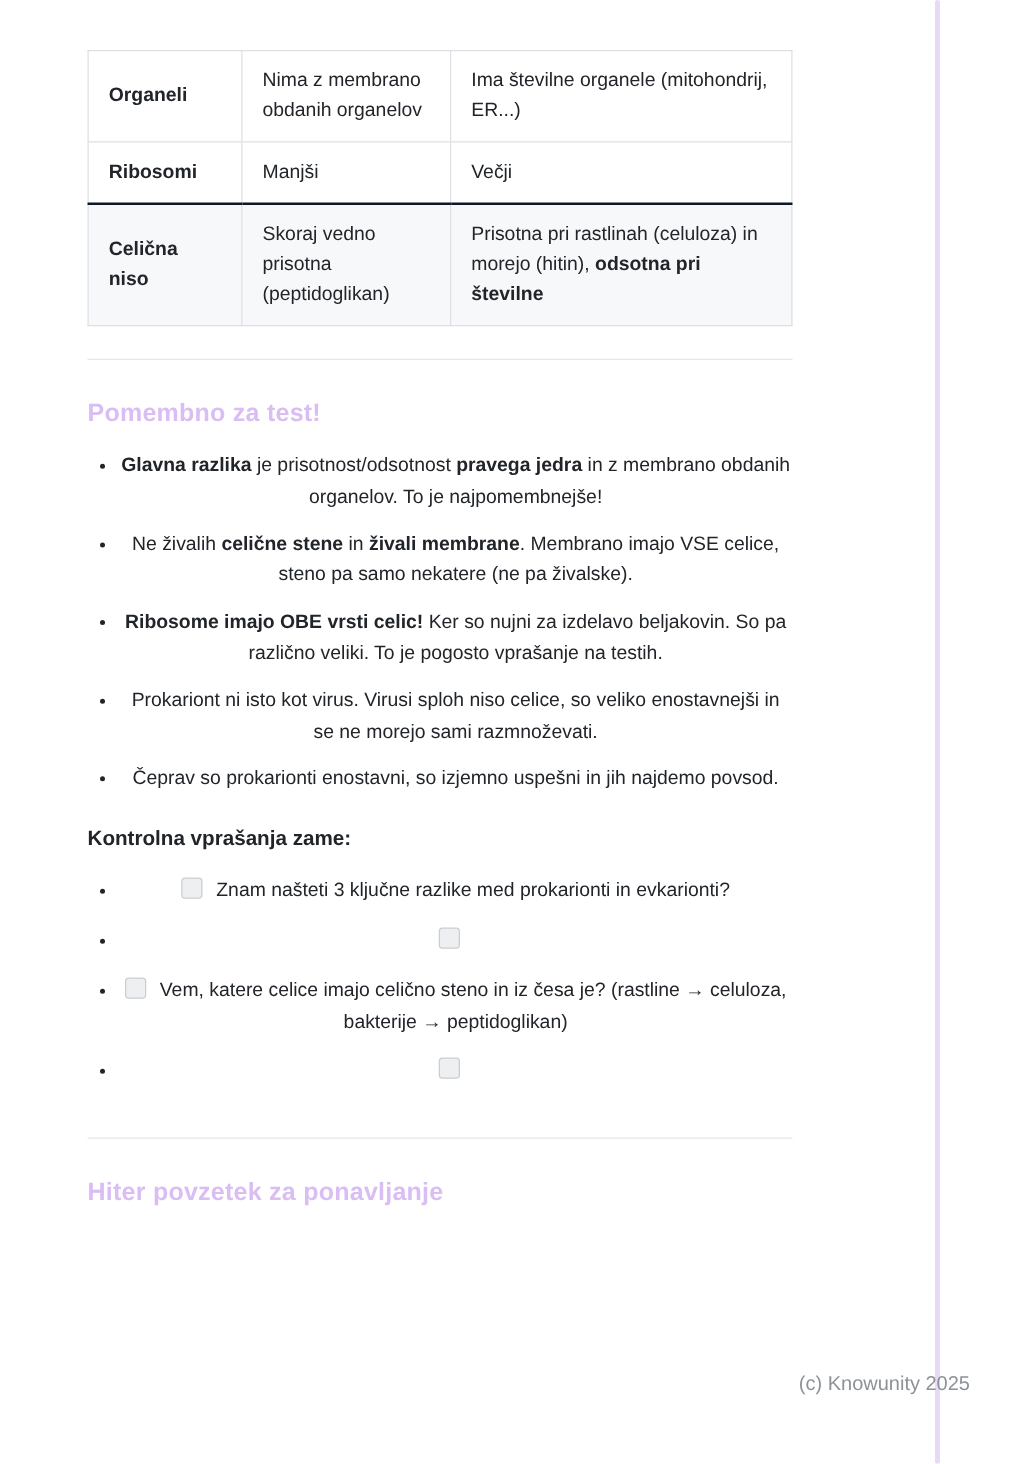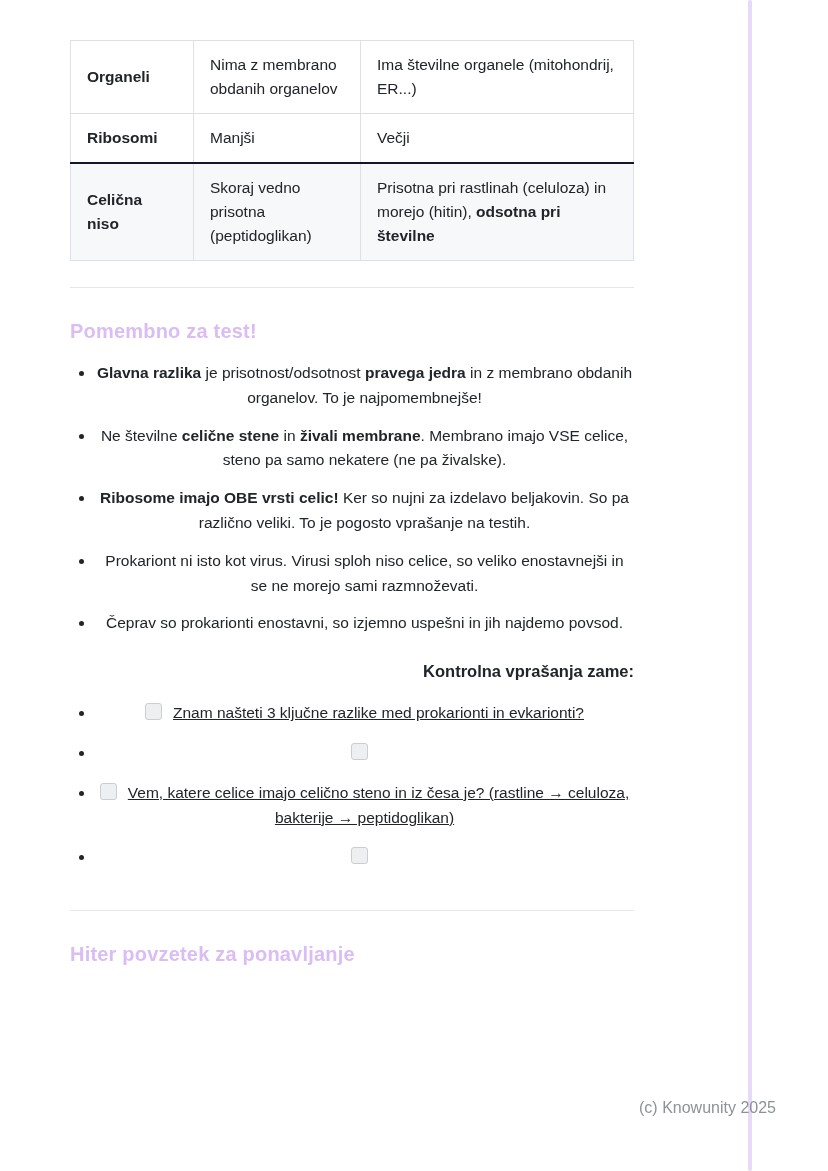--- a/index.html
+++ b/index.html
@@ -59,23 +59,22 @@
   }
   ul.bullets li {
     margin-bottom: 13px;
     line-height: 1.6;
     text-align: center;
   }
   .bold-heading {
     font-size: 16.5px;
     font-weight: bold;
     margin: 26px 0 20px 0;
-    text-align: right;
   }
-  ul.checklist li { margin-bottom: 15px; text-decoration: underline; }
+  ul.checklist li { margin-bottom: 15px; }
   .checkbox {
     display: inline-block;
     width: 15px; height: 15px;
     background: #edeff1;
     border: 1px solid #c9ced4;
     border-radius: 3px;
     margin-right: 11px;
     vertical-align: -2px;
   }
   .copyright {
@@ -118,21 +117,21 @@
         </tr>
       </tbody>
   </table>
 
   <hr class="divider">
 
   <h2 class="purple-heading">Pomembno za test!</h2>
 
   <ul class="bullets">
       <li><strong>Glavna razlika</strong><span> je prisotnost/odsotnost </span><strong>pravega jedra</strong><span> in z membrano obdanih organelov. To je najpomembnejše!</span></li>
-      <li><span>Ne številne </span><strong>celične stene</strong><span> in </span><strong>živali membrane</strong><span>. Membrano imajo VSE celice, steno pa samo nekatere (ne pa živalske).</span></li>
+      <li><span>Ne živalih </span><strong>celične stene</strong><span> in </span><strong>živali membrane</strong><span>. Membrano imajo VSE celice, steno pa samo nekatere (ne pa živalske).</span></li>
       <li><strong>Ribosome imajo OBE vrsti celic!</strong><span> Ker so nujni za izdelavo beljakovin. So pa različno veliki. To je pogosto vprašanje na testih.</span></li>
       <li><span>Prokariont ni isto kot virus. Virusi sploh niso celice, so veliko enostavnejši in se ne morejo sami razmnoževati.</span></li>
       <li><span>Čeprav so prokarionti enostavni, so izjemno uspešni in jih najdemo povsod.</span></li>
     </ul>
 
   <p class="bold-heading">Kontrolna vprašanja zame:</p>
 
   <ul class="bullets checklist">
       <li><span class="checkbox"></span><span>Znam našteti 3 ključne razlike med prokarionti in evkarionti?</span></li>
       <li><span class="checkbox"></span></li>

